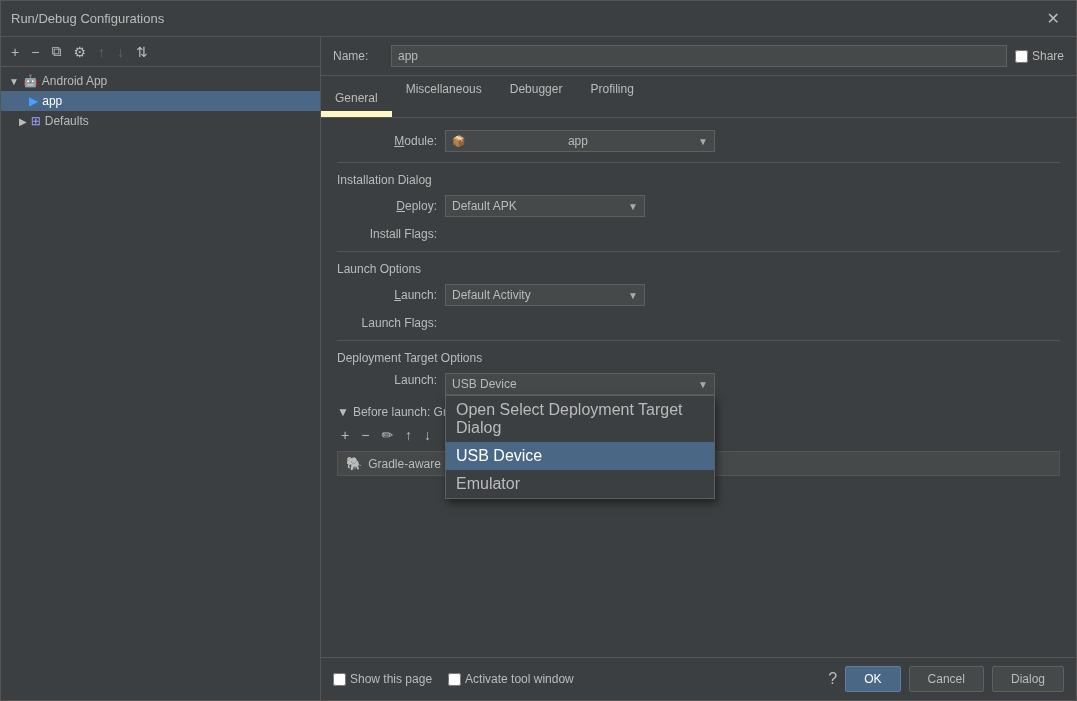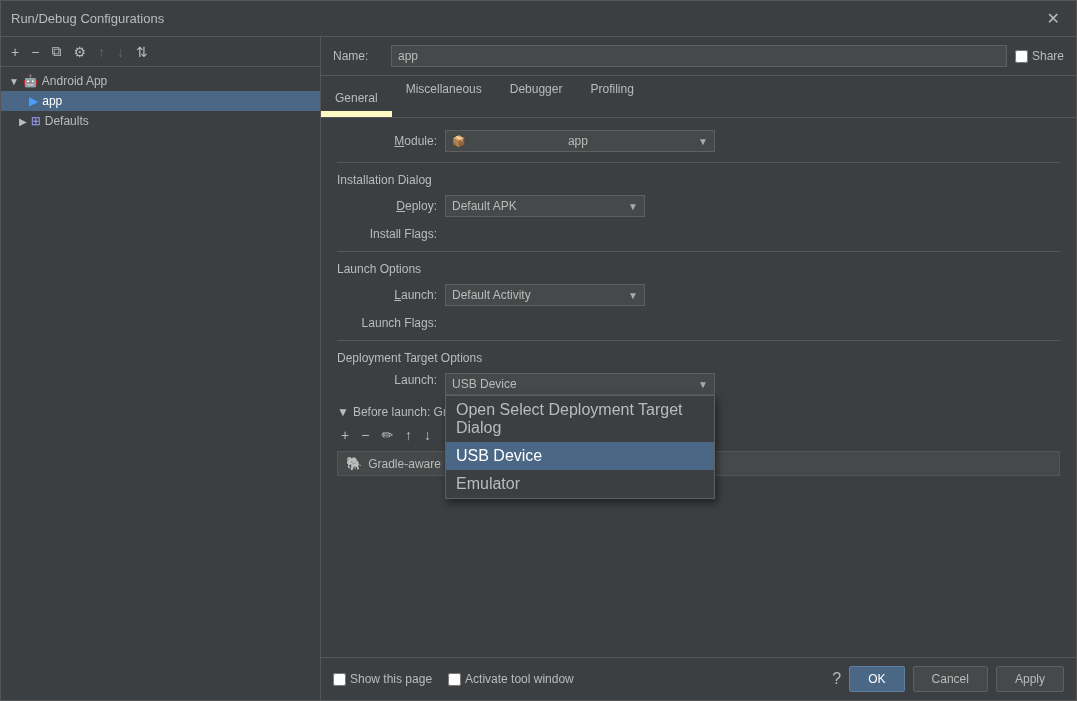--- a/index.html
+++ b/index.html
@@ -509,19 +509,19 @@
           <label class="checkbox-label">
             <input type="checkbox" style="">
             <span>Activate tool window</span>
           </label>
         </div>
         <div style="display:flex;align-items:center;gap:8px;">
           <span class="help-icon">?</span>
           <div class="bottom-buttons">
             <button class="btn btn-primary">OK</button>
             <button class="btn btn-secondary">Cancel</button>
-            <button class="btn btn-secondary">Apply</button>
+            <button class="btn btn-secondary">Dialog</button>
           </div>
         </div>
       </div>
     </div>
   </div>
 </div>
 
 </body></html>

